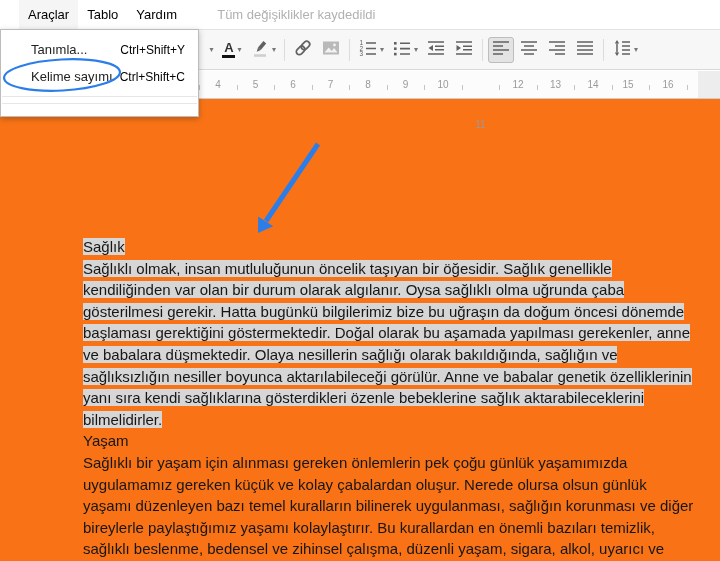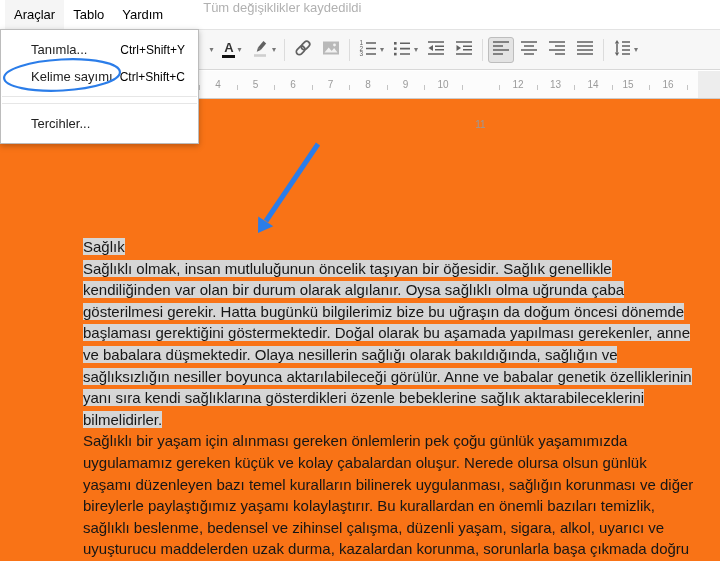--- a/index.html
+++ b/index.html
@@ -4,21 +4,21 @@
 <style>
   html,body{margin:0;padding:0;}
   body{
     width:720px;height:561px;position:relative;overflow:hidden;
     background:#ffffff;font-family:"Liberation Sans",sans-serif;
   }
 
   
   .menubar{
     position:absolute;top:0;left:0;right:0;height:29px;
-    display:flex;align-items:flex-start;padding-left:5px;background:#fff;z-index:5;
+    display:flex;align-items:center;padding-left:19px;background:#fff;z-index:5;
   }
   .menu-item{
     padding:0 9px;font-size:13px;color:#000;height:29px;line-height:29px;cursor:pointer;
   }
   .menu-item.open{background:#f5f5f5;}
   .status-text{margin-left:31px;font-size:13px;color:#b1b1b1;}
 
   
   .toolbar{
     position:absolute;top:29px;left:0;right:0;height:41px;
@@ -263,38 +263,35 @@
       <i class="ruler-tick" style="left: 649.25px;"></i>
       <span class="ruler-num" style="left: 668px;">16</span>
       <i class="ruler-tick" style="left: 686.75px;"></i>
     </span>
 </div>
 
 <div class="doc">
   <div class="doc-text">
     <div class="heading"><span class="sel">Sağlık</span></div>
     <div class="para"><span class="sel">Sağlıklı olmak, insan mutluluğunun öncelik taşıyan bir öğesidir. Sağlık genellikle kendiliğinden var olan bir durum olarak algılanır. Oysa sağlıklı olma uğrunda çaba gösterilmesi gerekir. Hatta bugünkü bilgilerimiz bize bu uğraşın da doğum öncesi dönemde başlaması gerektiğini göstermektedir. Doğal olarak bu aşamada yapılması gerekenler, anne ve babalara düşmektedir. Olaya nesillerin sağlığı olarak bakıldığında, sağlığın ve sağlıksızlığın nesiller boyunca aktarılabileceği görülür. Anne ve babalar genetik özelliklerinin yanı sıra kendi sağlıklarına gösterdikleri özenle bebeklerine sağlık aktarabileceklerini bilmelidirler.</span></div>
+    <div class="heading">Yaşam</div>
     <div class="para">Sağlıklı bir yaşam için alınması gereken önlemlerin pek çoğu günlük yaşamımızda uygulamamız gereken küçük ve kolay çabalardan oluşur. Nerede olursa olsun günlük yaşamı düzenleyen bazı temel kuralların bilinerek uygulanması, sağlığın korunması ve diğer bireylerle paylaştığımız yaşamı kolaylaştırır. Bu kurallardan en önemli bazıları temizlik, sağlıklı beslenme, bedensel ve zihinsel çalışma, düzenli yaşam, sigara, alkol, uyarıcı ve uyuşturucu maddelerden uzak durma, kazalardan korunma, sorunlarla başa çıkmada doğru ve uygun yöntemler kullanmadır.</div>
   </div>
 </div>
 
 <div class="dropdown">
   <div class="dd-item">
     <span>Tanımla...</span>
     <span class="dd-shortcut">Ctrl+Shift+Y</span>
   </div>
   <div class="dd-item">
     <span>Kelime sayımı</span>
     <span class="dd-shortcut">Ctrl+Shift+C</span>
   </div>
   <div class="dd-sep"></div>
   <div class="dd-sep"></div>
-  <div class="dd-item">
-    <span>Tercihler...</span>
-    <span class="dd-shortcut"></span>
-  </div>
 </div>
 
 <svg class="annot" width="720" height="561" viewBox="0 0 720 561">
   <ellipse cx="62" cy="75" rx="58" ry="15.5" fill="none" stroke-width="2.2" transform="rotate(-3 62 75)" stroke="#2b7de9"></ellipse>
   <line x1="318" y1="144" x2="266" y2="221" stroke-width="5" stroke="#2b7de9"></line>
   <polygon points="258,233 258.2,216.4 273.2,226.3" fill="#2b7de9"></polygon>
 </svg>
 
 </body></html>

